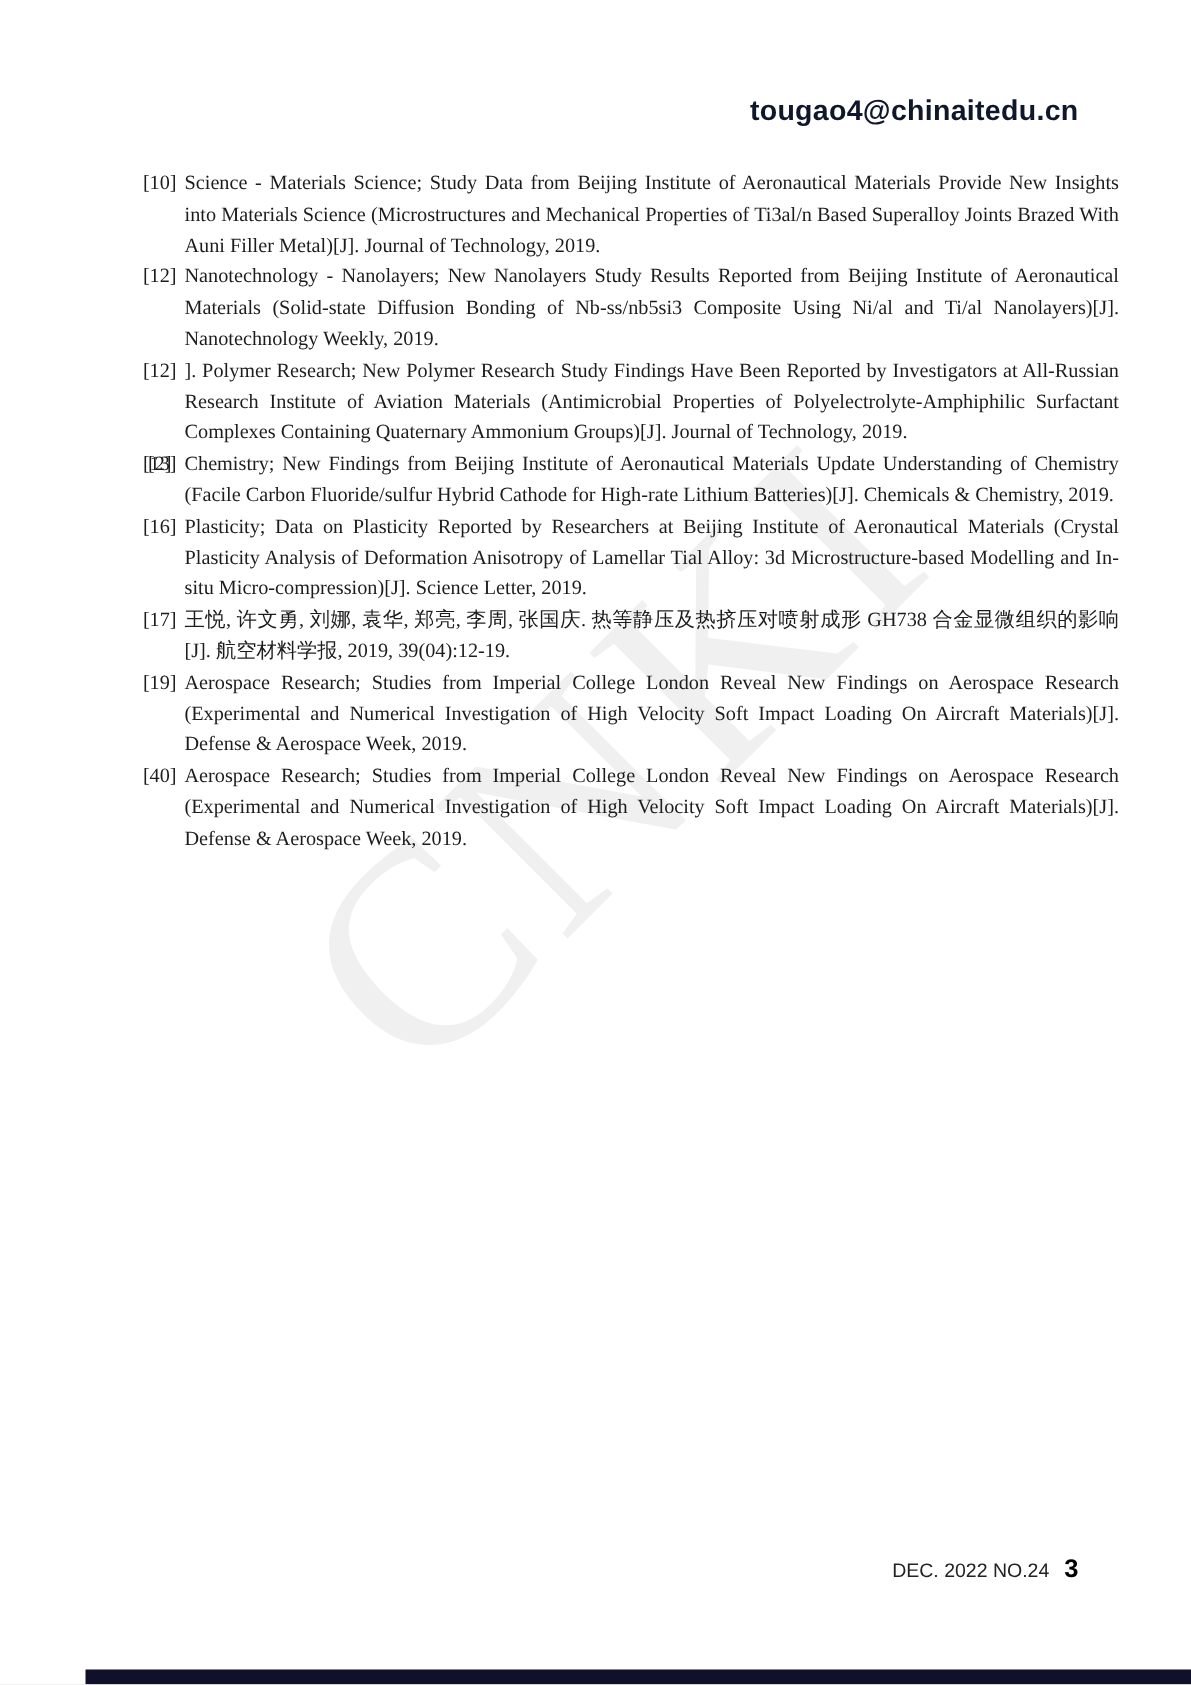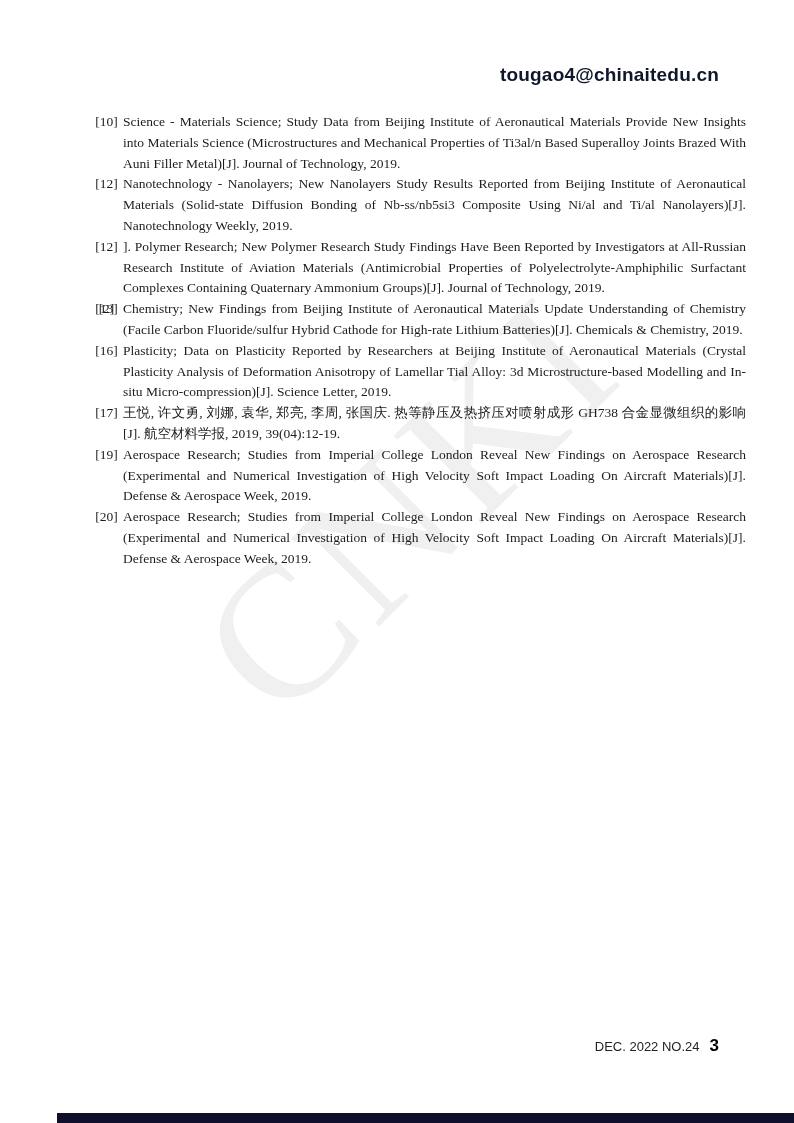--- a/index.html
+++ b/index.html
@@ -132,21 +132,21 @@
       <span class="txt">王悦, 许文勇, 刘娜, 袁华, 郑亮, 李周, 张国庆. 热等静压及热挤压对喷射成形 GH738 合金显微组织的影响[J]. 航空材料学报, 2019, 39(04):12-19.</span>
     </div>
 
 
     <div class="ref">
       <span class="num">[19]</span>
       <span class="txt">Aerospace Research; Studies from Imperial College London Reveal New Findings on Aerospace Research (Experimental and Numerical Investigation of High Velocity Soft Impact Loading On Aircraft Materials)[J]. Defense &amp; Aerospace Week, 2019.</span>
     </div>
 
     <div class="ref">
-      <span class="num">[20]</span>
+      <span class="num">[40]</span>
       <span class="txt">Aerospace Research; Studies from Imperial College London Reveal New Findings on Aerospace Research (Experimental and Numerical Investigation of High Velocity Soft Impact Loading On Aircraft Materials)[J]. Defense &amp; Aerospace Week, 2019.</span>
     </div>
   </div>
 
   <div class="footer">
     <span>DEC. 2022 NO.24</span>
     <span class="page-num">3</span>
   </div>
 
   <div class="bottom-bar" style="background-color: rgb(16, 16, 42);"></div>

